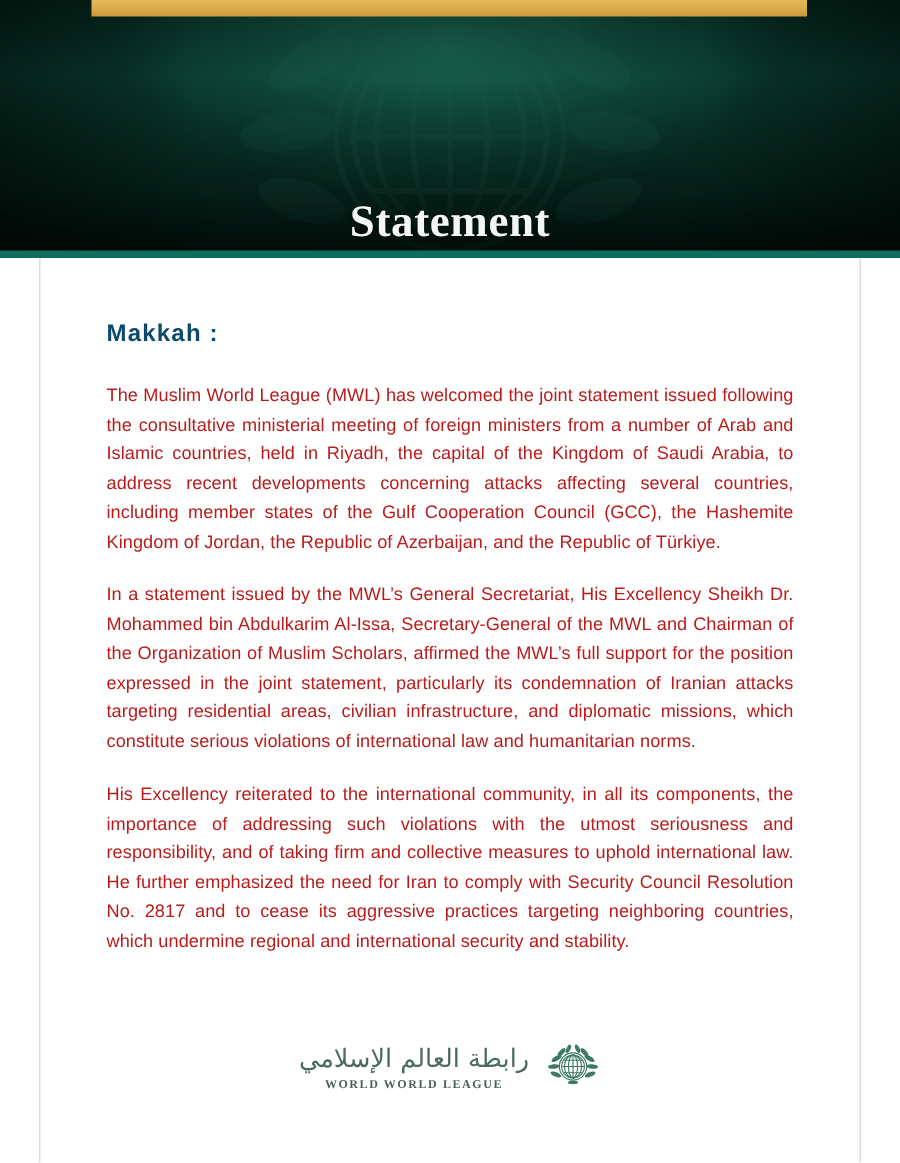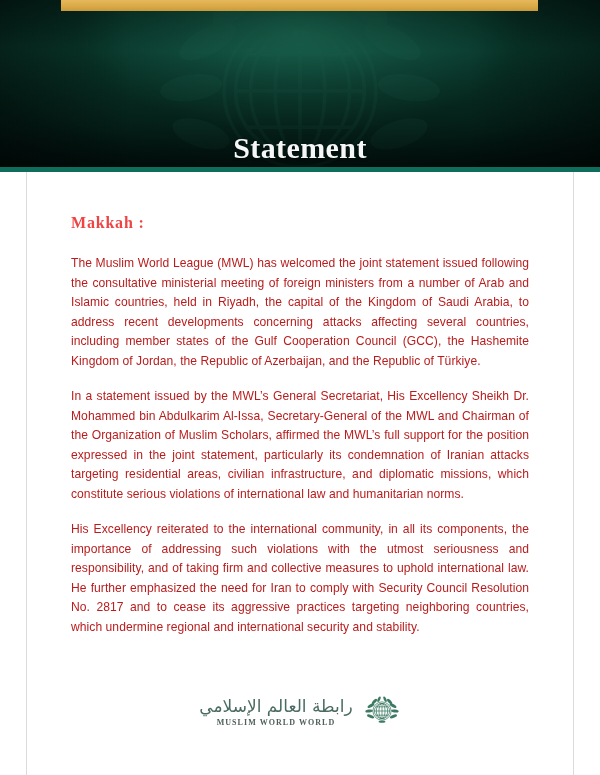--- a/index.html
+++ b/index.html
@@ -99,24 +99,24 @@
     border-left: 1px solid #dcdcdc;
     border-right: 1px solid #dcdcdc;
     box-sizing: border-box;
   }
 
   .content {
     padding: 42px 44px 0 44px;
   }
 
   .dateline {
-    font-family: Liberation Serif, serif;
+    font-family: Liberation Sans, sans-serif;
     font-size: 16px;
     font-weight: bold;
-    color: #ef4444;
+    color: #0c4a6e;
     letter-spacing: 0.8px;
     margin: 0 0 22px 0;
   }
 
   .para {
     font-family: "Liberation Sans", sans-serif;
     font-size: 12.1px;
     line-height: 19.5px;
     color: #b91c1c;
     text-align: justify;
@@ -216,21 +216,21 @@
       <p class="para">In a statement issued by the MWL’s General Secretariat, His Excellency Sheikh Dr. Mohammed bin Abdulkarim Al-Issa, Secretary-General of the MWL and Chairman of the Organization of Muslim Scholars, affirmed the MWL’s full support for the position expressed in the joint statement, particularly its condemnation of Iranian attacks targeting residential areas, civilian infrastructure, and diplomatic missions, which constitute serious violations of international law and humanitarian norms.</p>
 
       <p class="para">His Excellency reiterated to the international community, in all its components, the importance of addressing such violations with the utmost seriousness and responsibility, and of taking firm and collective measures to uphold international law. He further emphasized the need for Iran to comply with Security Council Resolution No. 2817 and to cease its aggressive practices targeting neighboring countries, which undermine regional and international security and stability.</p>
 
     </div>
 
     <div class="footer">
 
       <div class="footer-wordmark">
         <div class="footer-arabic">رابطة العالم الإسلامي</div>
-        <div class="footer-latin">MUSLIM WORLD WORLD</div>
+        <div class="footer-latin">WORLD WORLD LEAGUE</div>
       </div>
 
       <svg class="footer-emblem" viewBox="0 0 100 100" aria-hidden="true">
         <g fill="none" stroke="#3d7a63" stroke-width="2">
           <circle cx="50" cy="50" r="24"></circle>
           <circle cx="50" cy="50" r="20"></circle>
           <ellipse cx="50" cy="50" rx="8" ry="20"></ellipse>
           <ellipse cx="50" cy="50" rx="15" ry="20"></ellipse>
           <line x1="30" y1="50" x2="70" y2="50"></line>
           <line x1="34" y1="39" x2="66" y2="39"></line>

